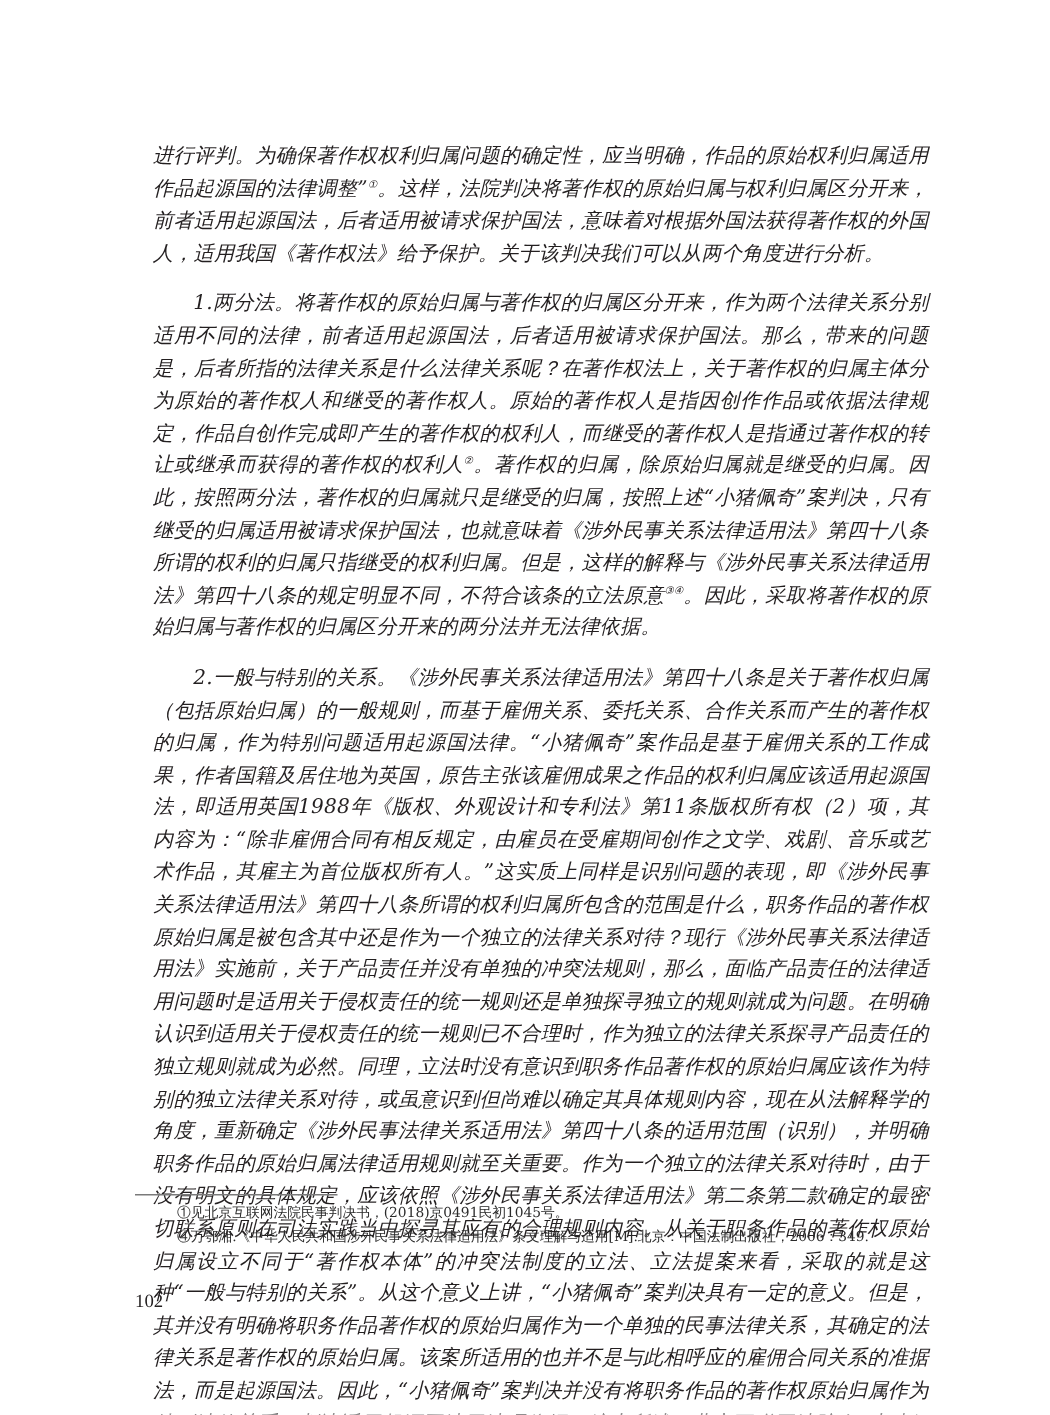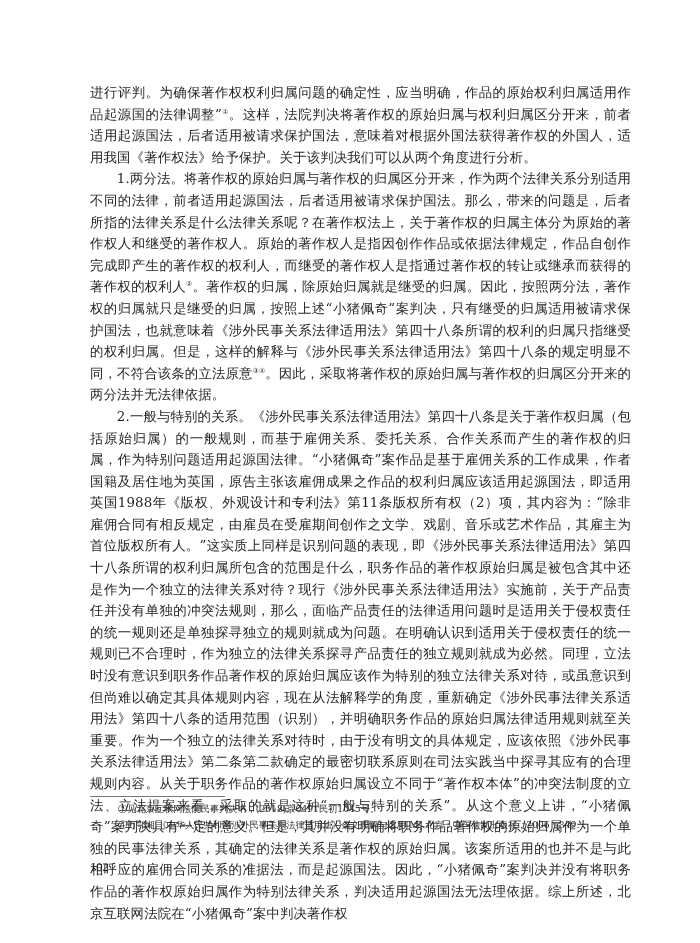--- a/index.html
+++ b/index.html
@@ -15,26 +15,27 @@
       color: #231f20;
       font-family: "DejaVu Serif", "Liberation Serif", serif;
     }
     .page {
       position: absolute;
       left: 90px;
       top: 82px;
       width: 541px;
     }
     .para {
-      margin: 0;
+      margin: 12px;
       font-size: 13.4px;
       line-height: 21.6px;
       text-align: justify;
       text-justify: inter-character;
       letter-spacing: 0.15px;
+      font-style: italic;
     }
     .para.indent {
       text-indent: 2em;
     }
     sup.fn {
       font-size: 7px;
       line-height: 0;
       vertical-align: 5px;
       letter-spacing: 0;
     }

